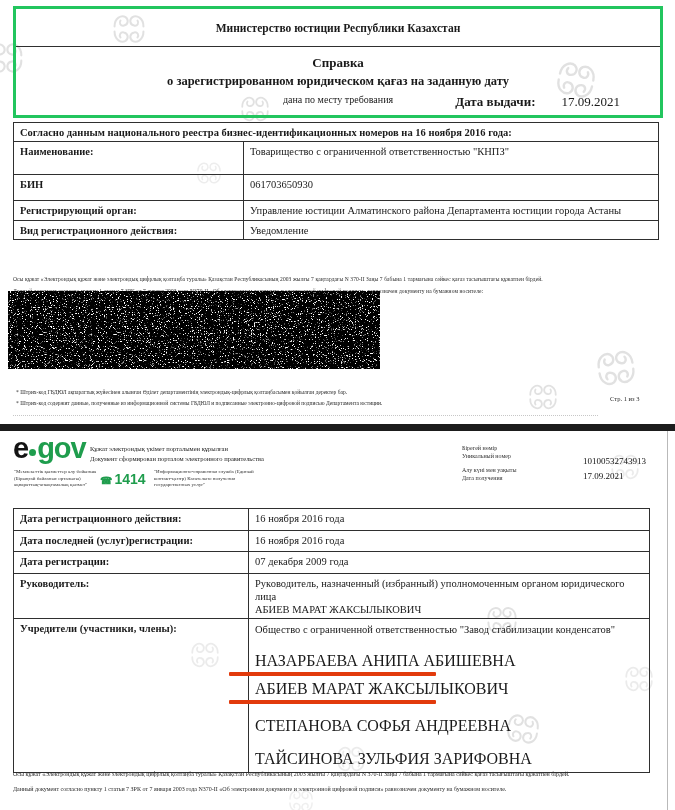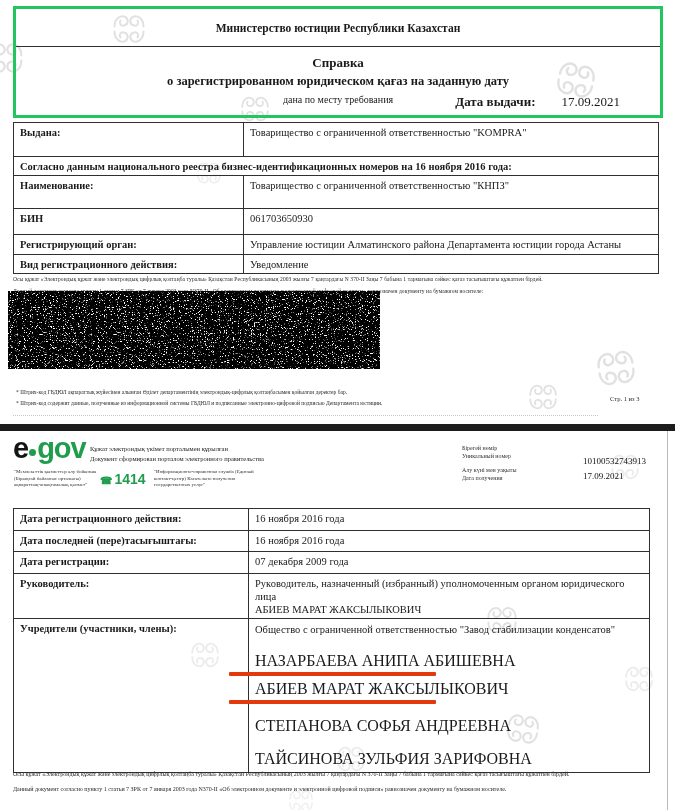--- a/index.html
+++ b/index.html
@@ -132,24 +132,20 @@
       <b>Дата выдачи:</b><span>17.09.2021</span>
     </div>
   </div>
 
   <table class="doc" id="tbl1">
     <colgroup>
         <col style="width:230px">
         <col>
       </colgroup>
     <tbody>
-        <tr style="height:34px">
-      <td class="lbl">Выдана:</td>
-      <td>Товарищество с ограниченной ответственностью "KOMPRA"</td>
-    </tr>
     <tr style="height:17px">
       <td colspan="2" class="lbl">Согласно данным национального реестра бизнес-идентификационных номеров на 16 ноября 2016 года:</td>
     </tr>
     <tr style="height:33px">
       <td class="lbl">Наименование:</td>
       <td>Товарищество с ограниченной ответственностью "КНПЗ"</td>
     </tr>
     <tr style="height:26px">
       <td class="lbl">БИН</td>
       <td>061703650930</td>
@@ -216,21 +212,21 @@
     <colgroup>
         <col style="width:235px">
         <col>
       </colgroup>
     <tbody>
         <tr style="height:22px">
       <td class="lbl">Дата регистрационного действия:</td>
       <td>16 ноября 2016 года</td>
     </tr>
     <tr style="height:21px">
-      <td class="lbl">Дата последней (пере)тасығыштағы:</td>
+      <td class="lbl">Дата последней (услуг)регистрации:</td>
       <td>16 ноября 2016 года</td>
     </tr>
     <tr style="height:22px">
       <td class="lbl">Дата регистрации:</td>
       <td>07 декабря 2009 года</td>
     </tr>
     <tr style="height:39px">
       <td class="lbl">Руководитель:</td>
       <td>
         <div>Руководитель, назначенный (избранный) уполномоченным органом юридического лица</div>

